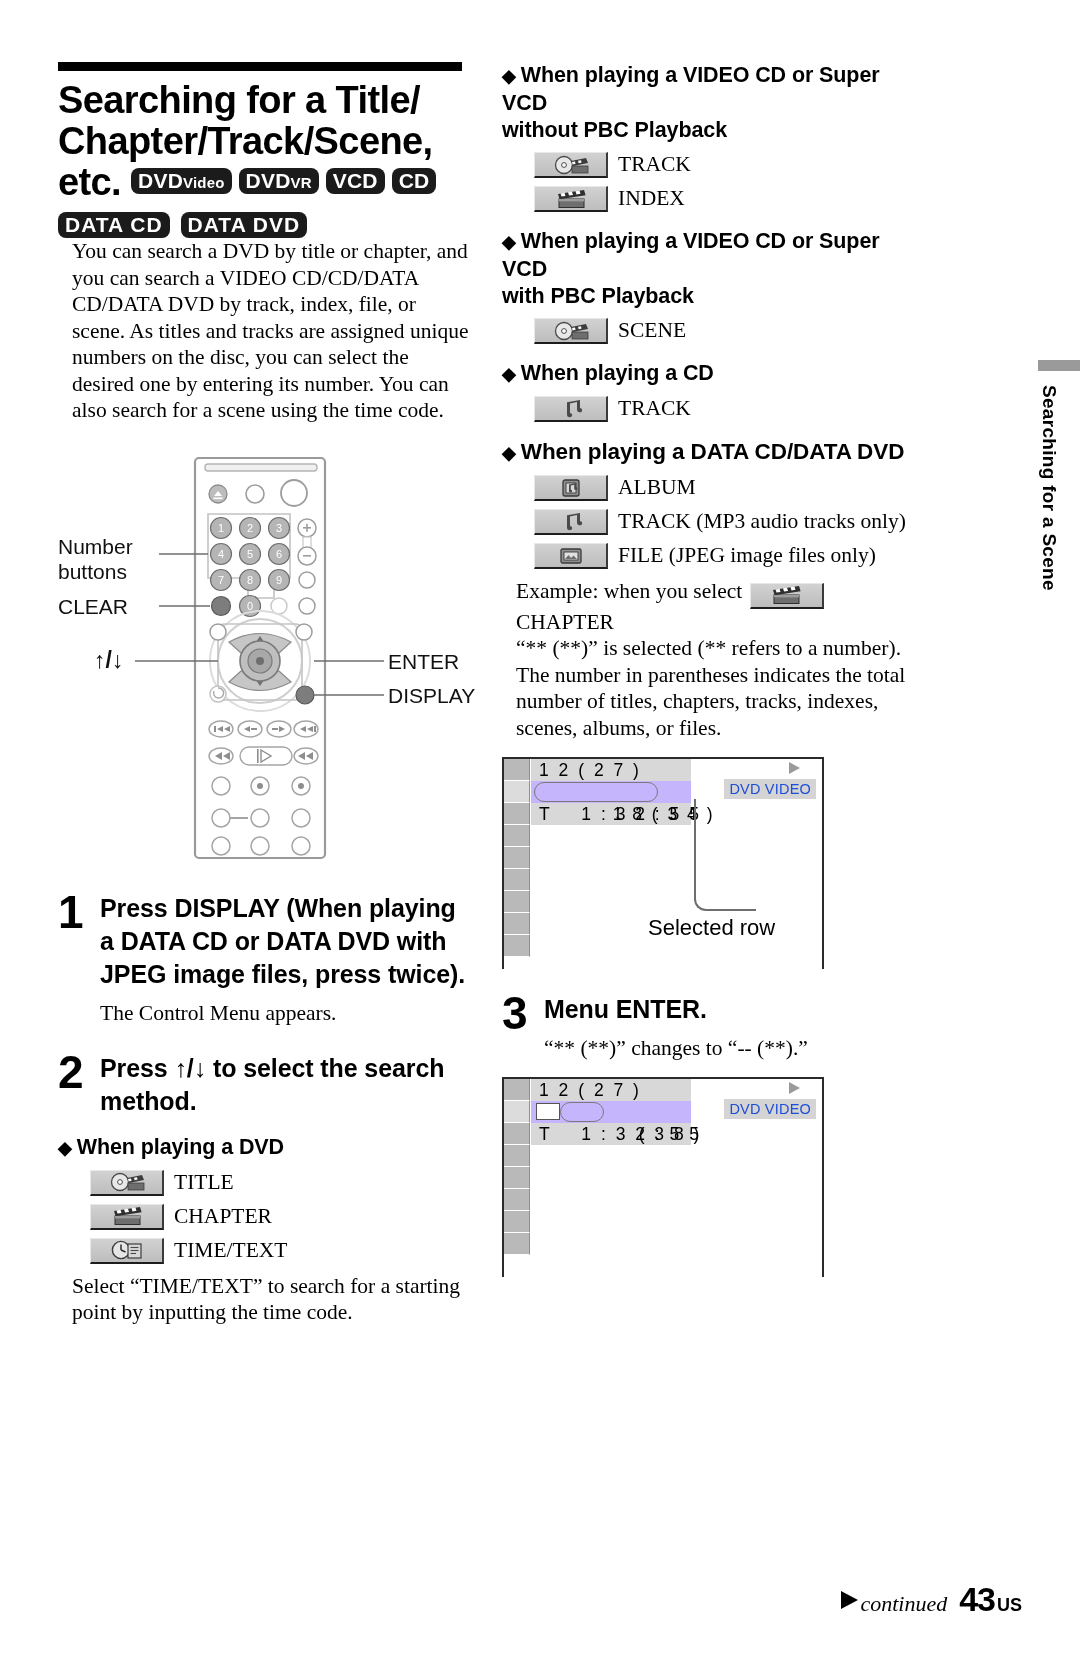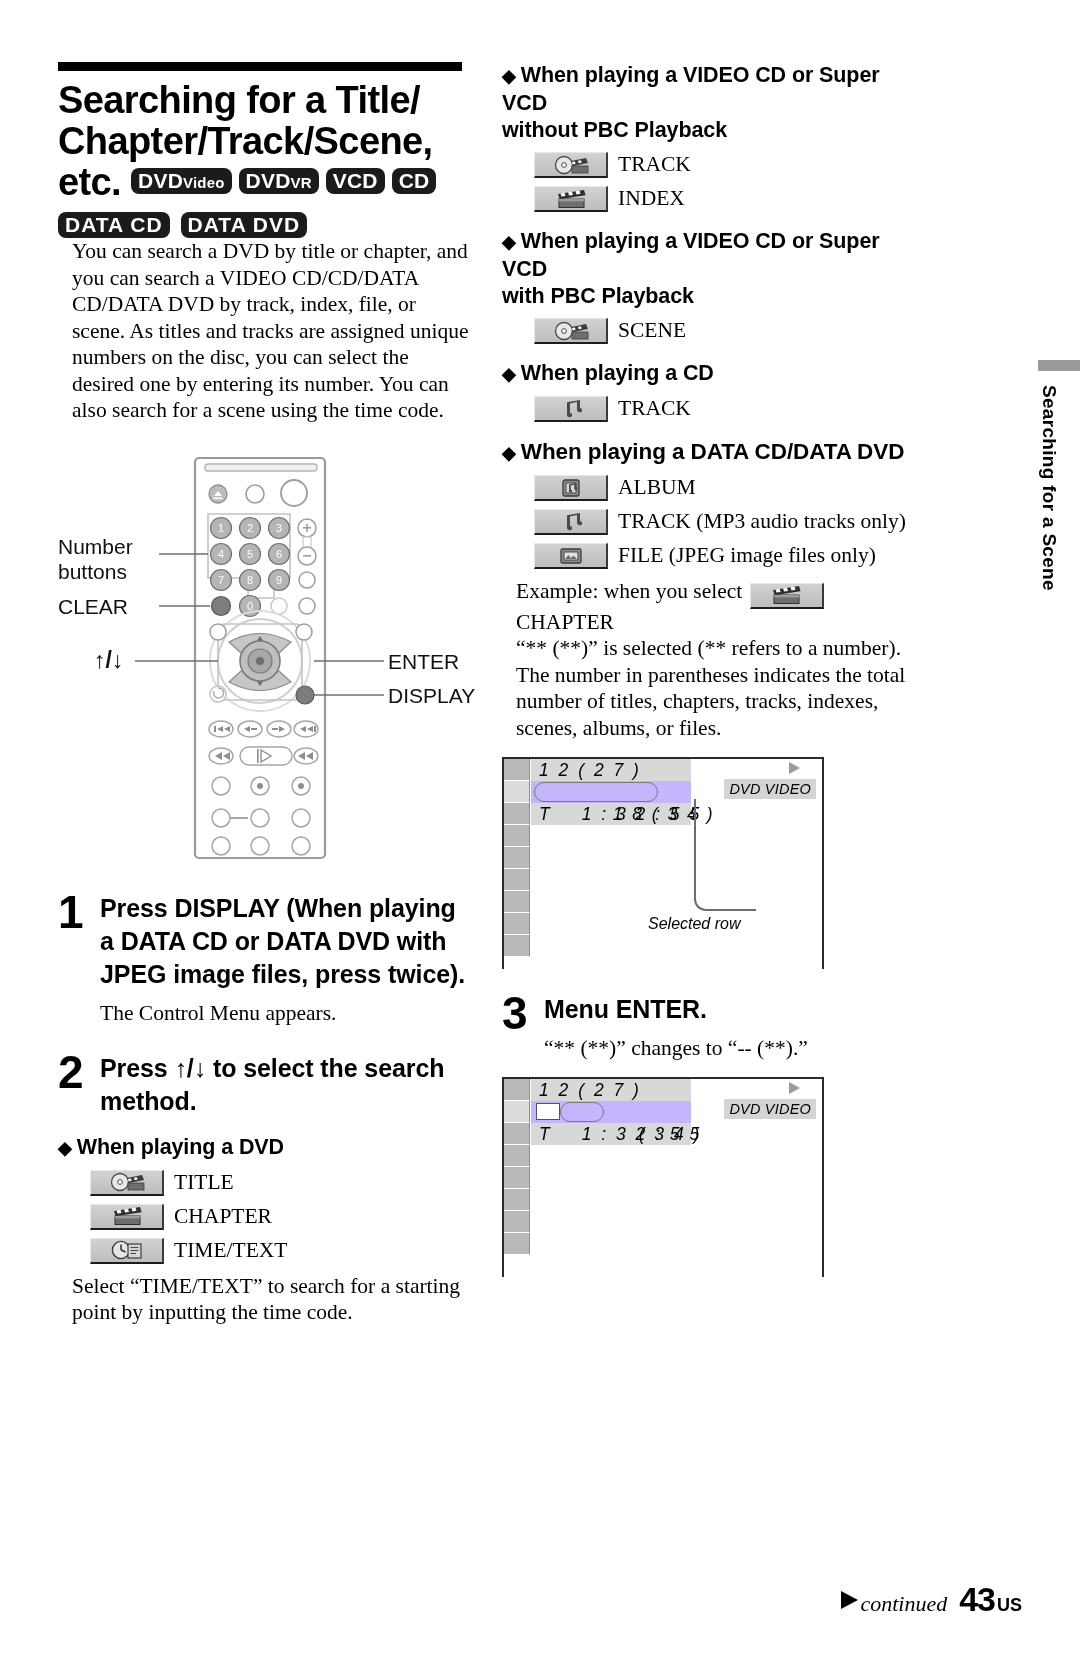--- a/index.html
+++ b/index.html
@@ -144,21 +144,20 @@
   
   .osd {
     position:relative;
     width:322px;
     border-left:2.5px solid #2a2a2a;
     border-top:2.5px solid #2a2a2a;
     border-right:2.5px solid #2a2a2a;
     border-bottom:none;
     margin-top:16px;
     background:#fff;
-    font-style:italic;
   }
   .osd.tall { height:212px; }
   .osd.short { height:200px; }
   .osd-strip { position:absolute; left:0; top:0; width:26px; }
   .osd-cell {
     height:22px; width:26px;
     background:#b9b9b9;
     border-bottom:1px solid #fff;
     border-right:1px solid #8f8f8f;
   }
@@ -189,40 +188,40 @@
     position:absolute; left:5px; top:2px;
     width:24px; height:17px;
     background:#fff; border:1.5px solid #555;
   }
   .osd-badge {
     position:absolute; right:6px; top:20px;
     background:#d4d4d4;
     font-family:"Liberation Sans", sans-serif;
     font-size:14.5px;
     padding:2px 5px;
-    color:#000000;
+    color:#1d4ed8;
     letter-spacing:0.2px;
   }
   .osd-play {
     position:absolute; right:22px; top:3px;
     width:0; height:0;
     border-left:11px solid #9b9b9b;
     border-top:6.5px solid transparent;
     border-bottom:6.5px solid transparent;
   }
   .osd-callout {
     position:absolute;
     border-left:2px solid #6e6e6e;
     border-bottom:2px solid #6e6e6e;
     border-bottom-left-radius:12px;
   }
   .osd-callout-label {
     position:absolute;
     font-family:"Liberation Sans", sans-serif;
-    font-size:16px;
+    font-size:22px;
     color:#000;
     white-space:nowrap;
   }
 
   
   .side-tab {
     position:absolute;
     right:0; top:360px;
     width:42px; height:260px;
   }
@@ -646,21 +645,21 @@
         <div class="osd-cell"></div>
         <div class="osd-cell"></div>
         <div class="osd-cell"></div>
         <div class="osd-cell"></div>
         <div class="osd-cell"></div>
         <div class="osd-cell"></div>
       </div>
       <div class="osd-rows">
         <div class="osd-line">1 2 ( 2 7 )</div>
         <div class="osd-line highlight" style="padding-left:34px;">
-          <span>( 3 4 )</span>
+          <span>( 3 8 )</span>
           <span class="osd-box-white"></span>
           <span class="osd-pill small"></span>
         </div>
         <div class="osd-line">T    1 : 3 2 : 5 5</div>
       </div>
       <div class="osd-play"></div>
       <div class="osd-badge">DVD VIDEO</div>
     </div>
   </div>
 

